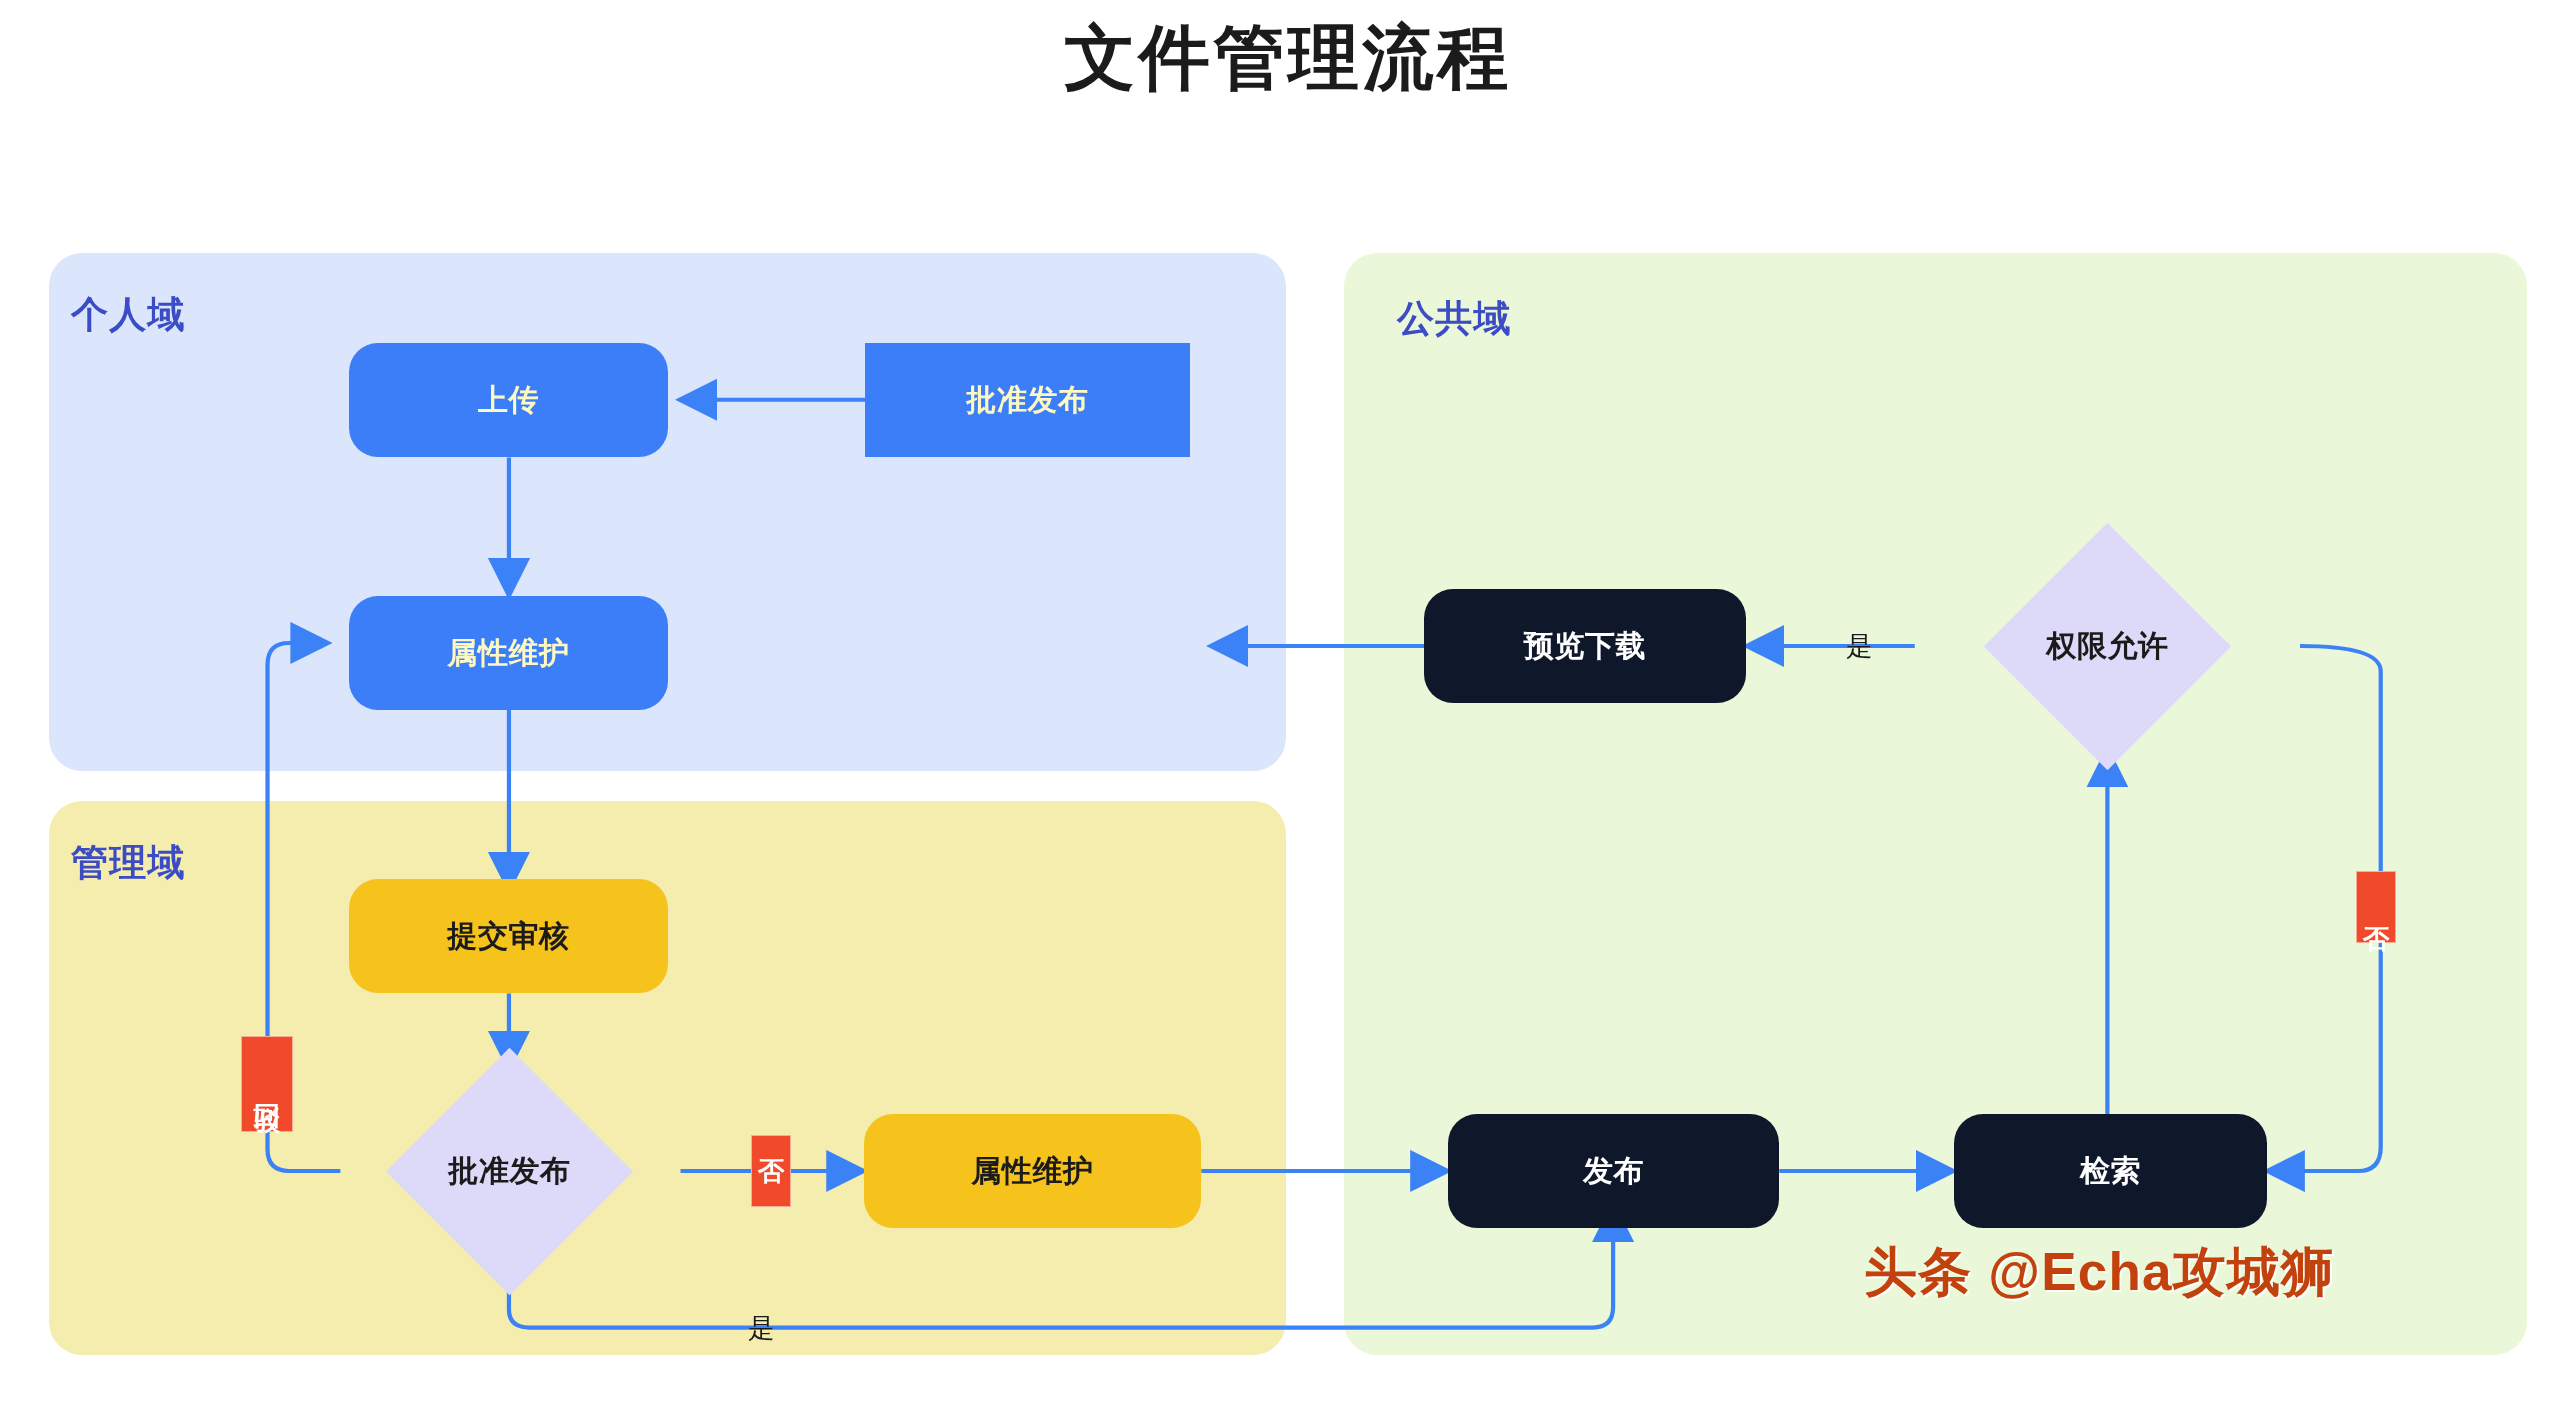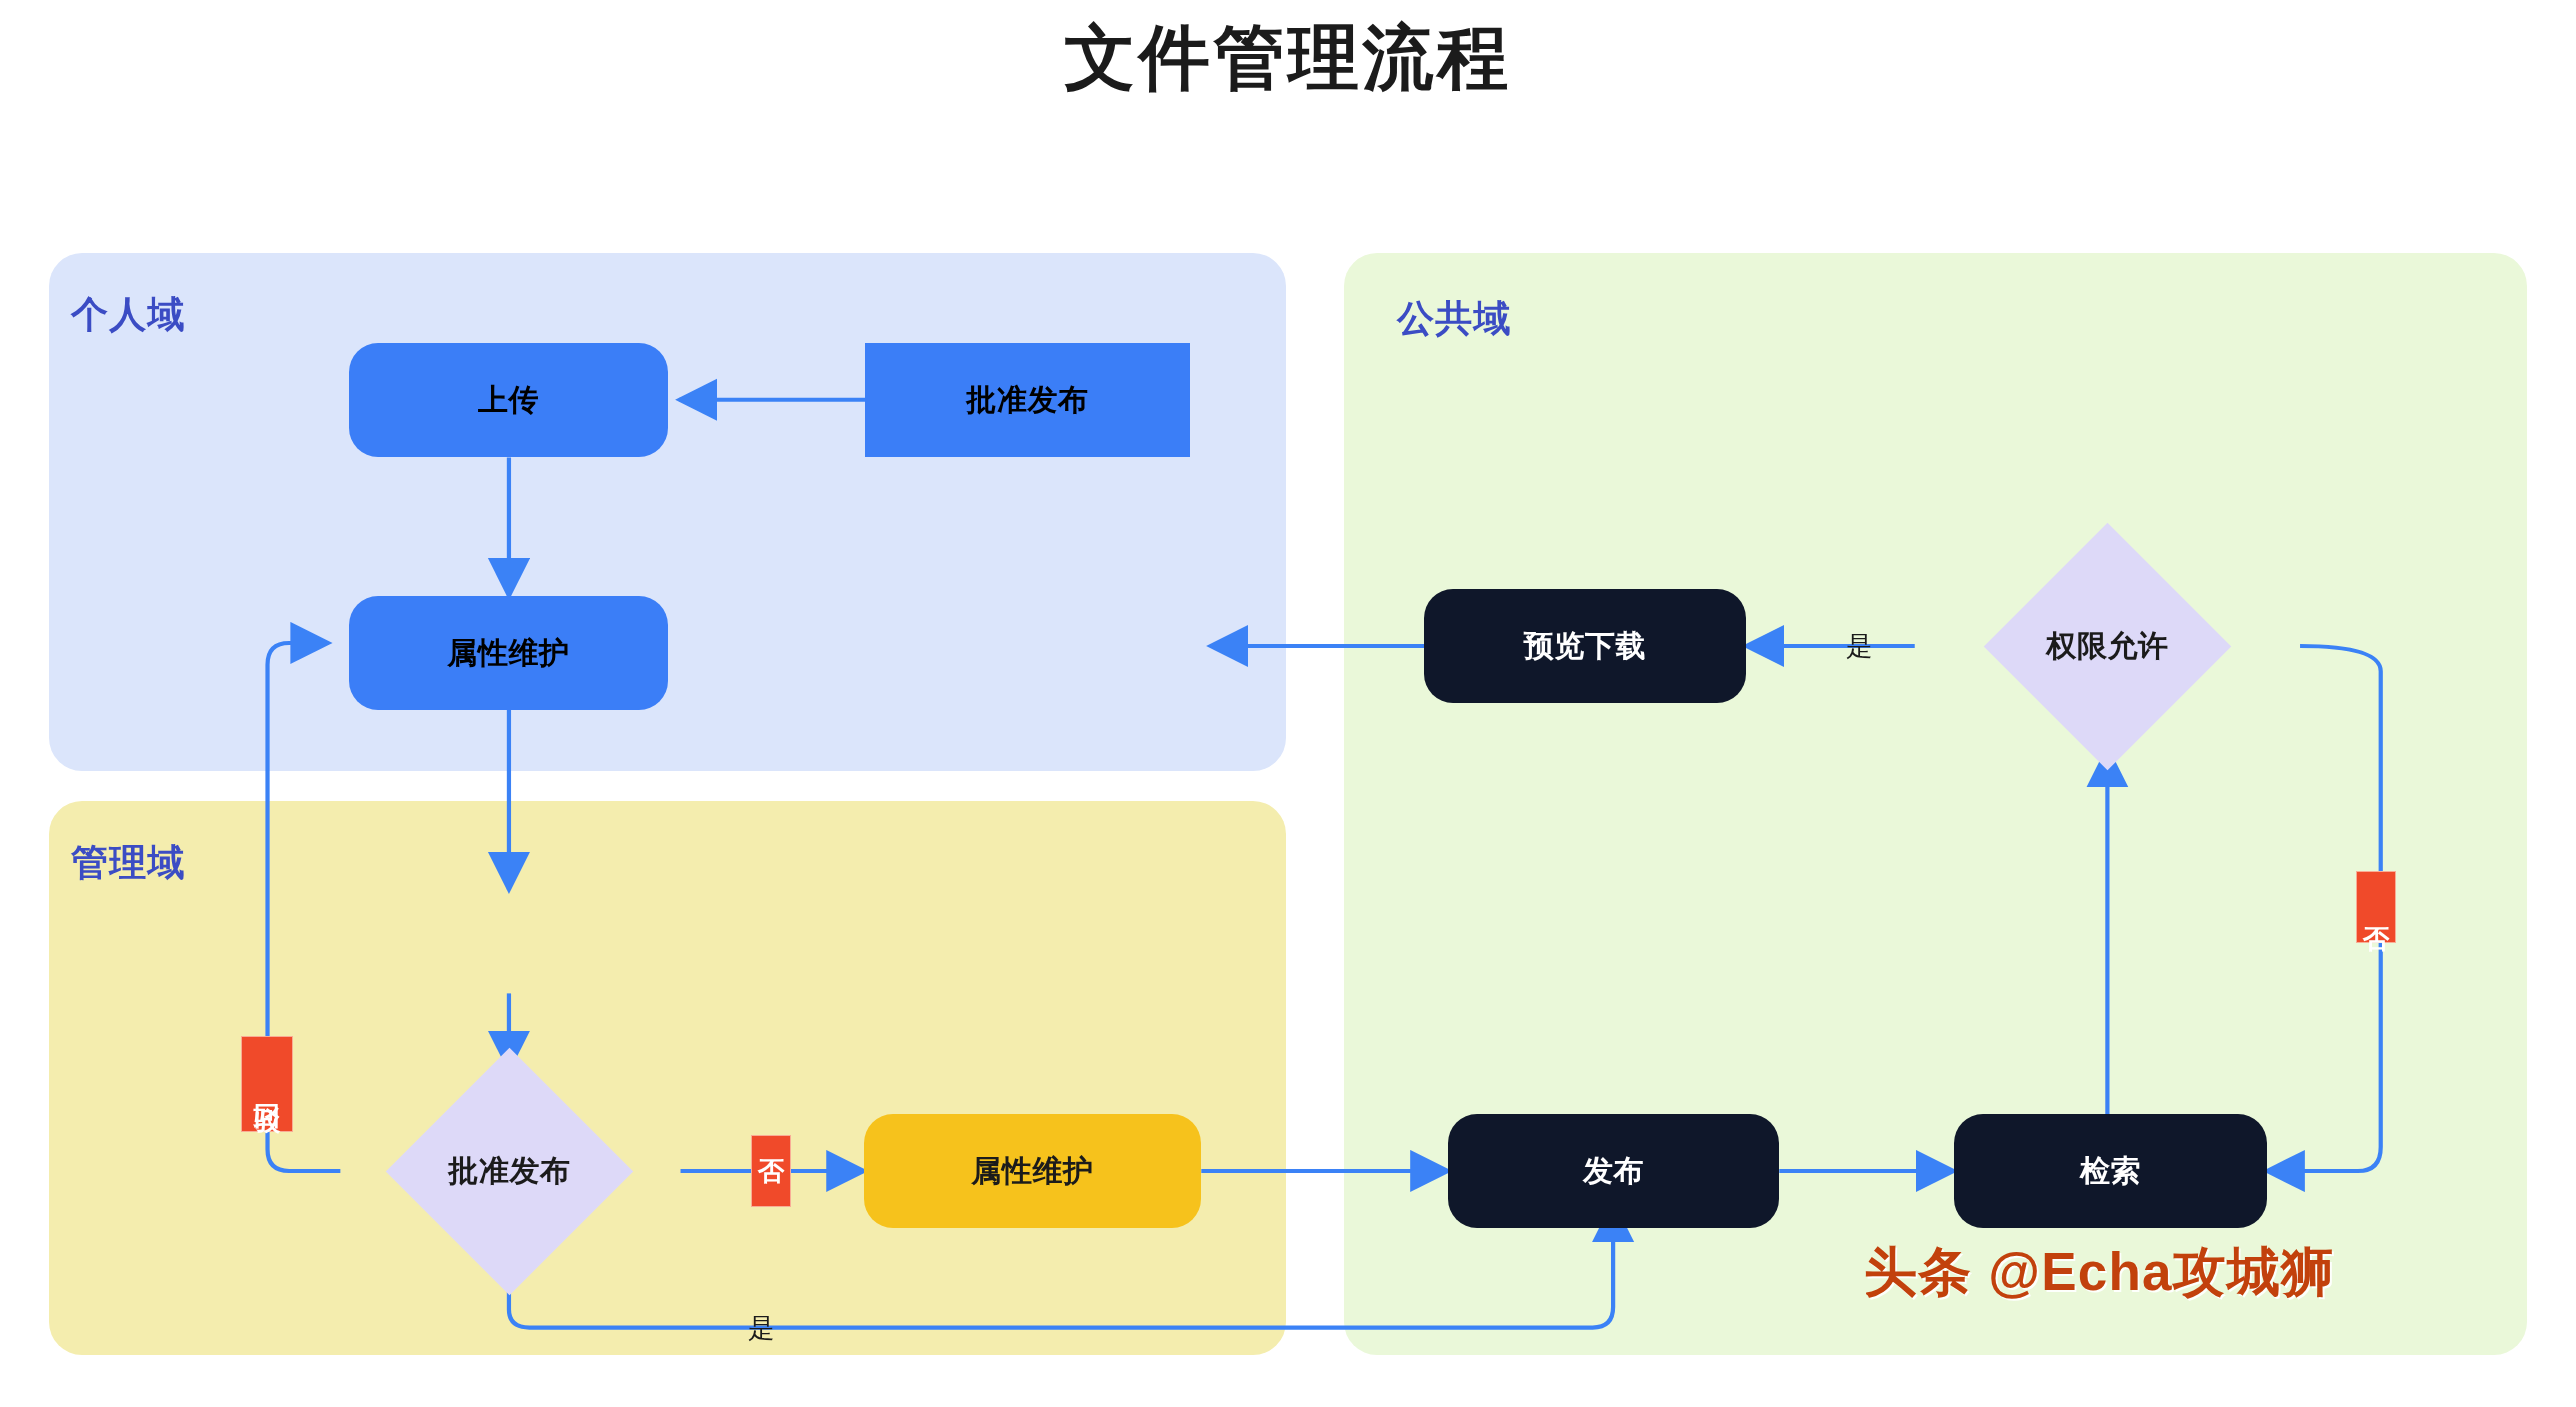--- a/index.html
+++ b/index.html
@@ -31,21 +31,21 @@
   #edges{position:absolute;left:0;top:0;width:2576px;height:1407px;pointer-events:none;}
 
   
   .node{
     position:absolute;display:flex;align-items:center;justify-content:center;
     font-size:30px;font-weight:bold;text-align:center;line-height:1.2;
     box-sizing:border-box;letter-spacing:0.6px;
   }
   .node.rounded{border-radius:29px;}
   .node.sharp{border-radius:0;}
-  .blue{background:#3b7ef7;color:#000000;}
+  .blue{background:#3b7ef7;color:#fef9c3;}
   .yellow{background:#f6c21c;color:#1b1b1b;}
   .teal{background:#0f172a;color:#ffffff;}
 
   
   .diamond{position:absolute;}
   .diamond .shape{
     position:absolute;left:0;top:0;width:100%;height:100%;
     background:#ddd9f8;transform:rotate(45deg);
   }
   .diamond .dlabel{
@@ -129,20 +129,21 @@
     </g>
   </svg>
 
   <div class="node rounded blue" style="left:349px;top:343px;width:319px;height:114px;">上传</div>
 
   <div class="node sharp blue" style="left:865px;top:343px;width:325px;height:114px;">批准发布</div>
 
   <div class="node rounded blue" style="left:349px;top:596px;width:319px;height:114px;">属性维护</div>
 
 
+  <div class="node rounded yellow" style="left:349px;top:879px;width:319px;height:114px;">提交审核</div>
 
   <div class="diamond" style="left:422px;top:1084px;width:175px;height:175px;">
     <div class="shape"></div>
     <div class="dlabel">批准发布</div>
   </div>
 
   <div class="node rounded yellow" style="left:864px;top:1114px;width:337px;height:114px;">属性维护</div>
 
   <div class="node rounded teal" style="left:1424px;top:589px;width:322px;height:114px;">预览下载</div>
 

